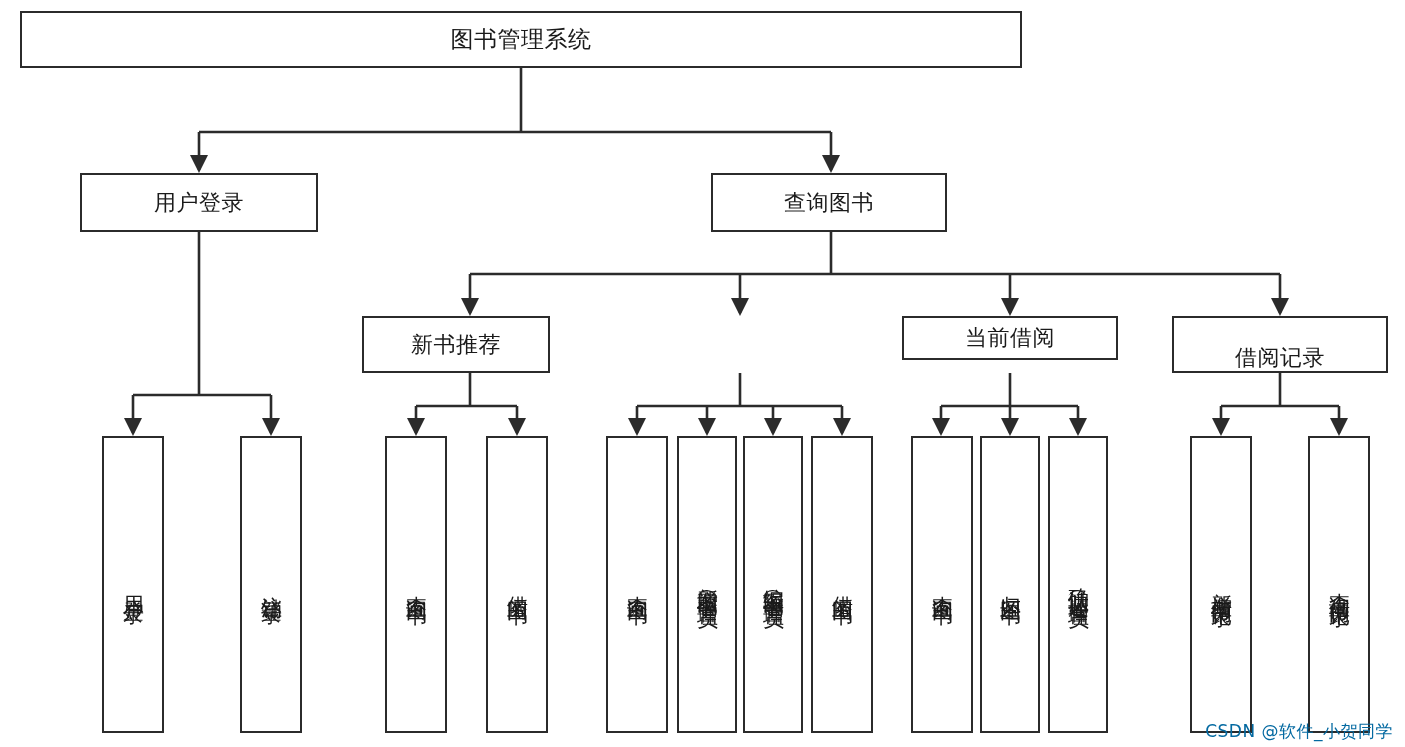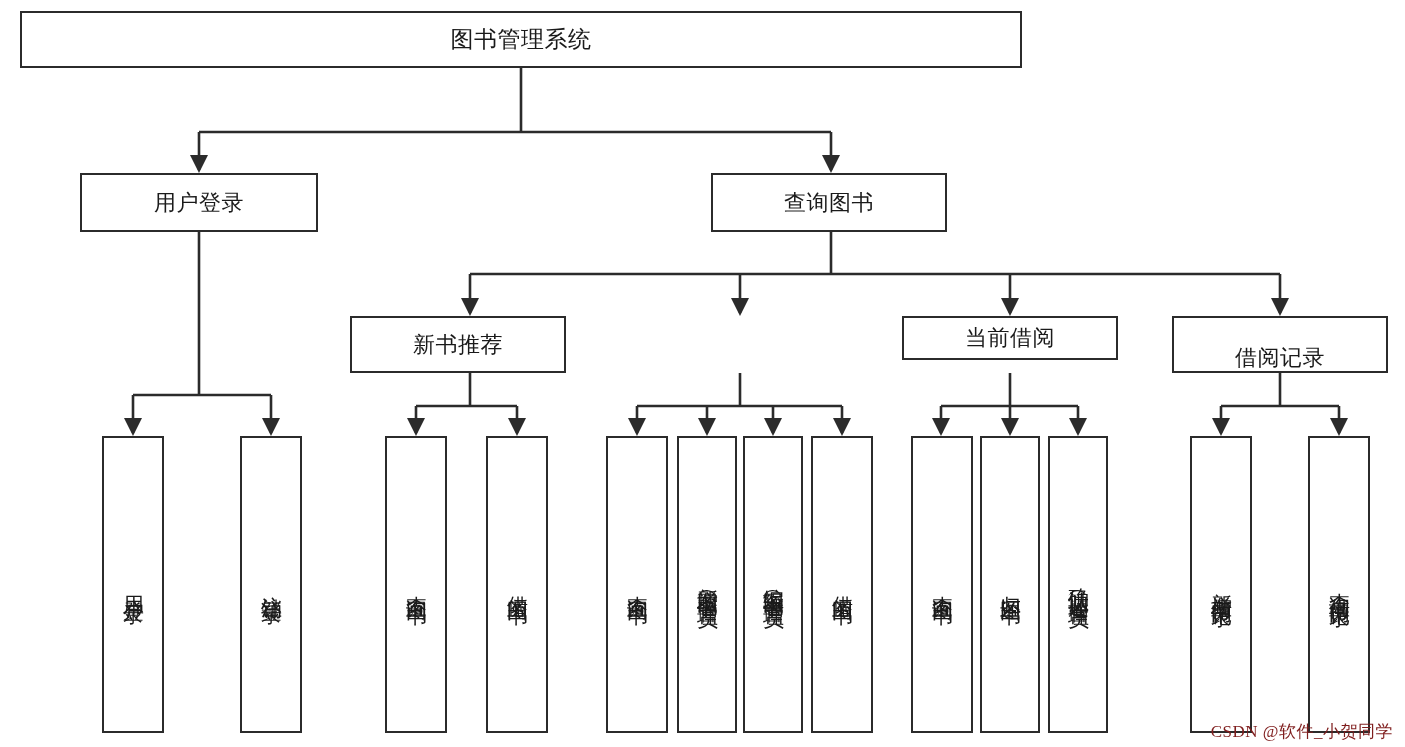--- a/index.html
+++ b/index.html
@@ -56,25 +56,24 @@
     text-orientation: upright;
     letter-spacing: 3px;
     line-height: 1;
     max-height: 100%;
   }
   #watermark {
     position: absolute;
     right: 12px;
     bottom: 4px;
     font-size: 17px;
-    color: #7f1d1d;
+    color: #0369a1;
     letter-spacing: 0.5px;
     white-space: nowrap;
     pointer-events: none;
-    font-family: Liberation Serif, serif;
   }
 </style>
 </head>
 <body>
 
 <div id="diagram-root">
 
   <svg class="edges" viewBox="0 0 1405 747" xmlns="http://www.w3.org/2000/svg">
     <defs>
       <marker id="arrow" viewBox="0 0 12 12" refX="10" refY="6" markerWidth="7" markerHeight="7" orient="auto-start-reverse">
@@ -129,21 +128,21 @@
     <span class="label">图书管理系统</span>
   </div>
 
   <div class="node branch-node" style="left:80px; top:173px; width:238px; height:59px;">
     <span class="label">用户登录</span>
   </div>
   <div class="node branch-node" style="left:711px; top:173px; width:236px; height:59px;">
     <span class="label">查询图书</span>
   </div>
 
-  <div class="node branch-node" style="left:350px; top:316px; width:216px; height:57px;justify-content:center;">
+  <div class="node branch-node" style="left:362px; top:316px; width:188px; height:57px;justify-content:center;">
     <span class="label">新书推荐</span>
   </div>
   <div class="node branch-node" style="left:902px; top:316px; width:216px; height:44px;">
     <span class="label">当前借阅</span>
   </div>
   <div class="node branch-node" style="left:1172px; top:316px; width:216px; height:57px;align-items:flex-end;">
     <span class="label">借阅记录</span>
   </div>
 
   <div class="node leaf-node" style="left:102px; top:436px; width:62px; height:297px;">

